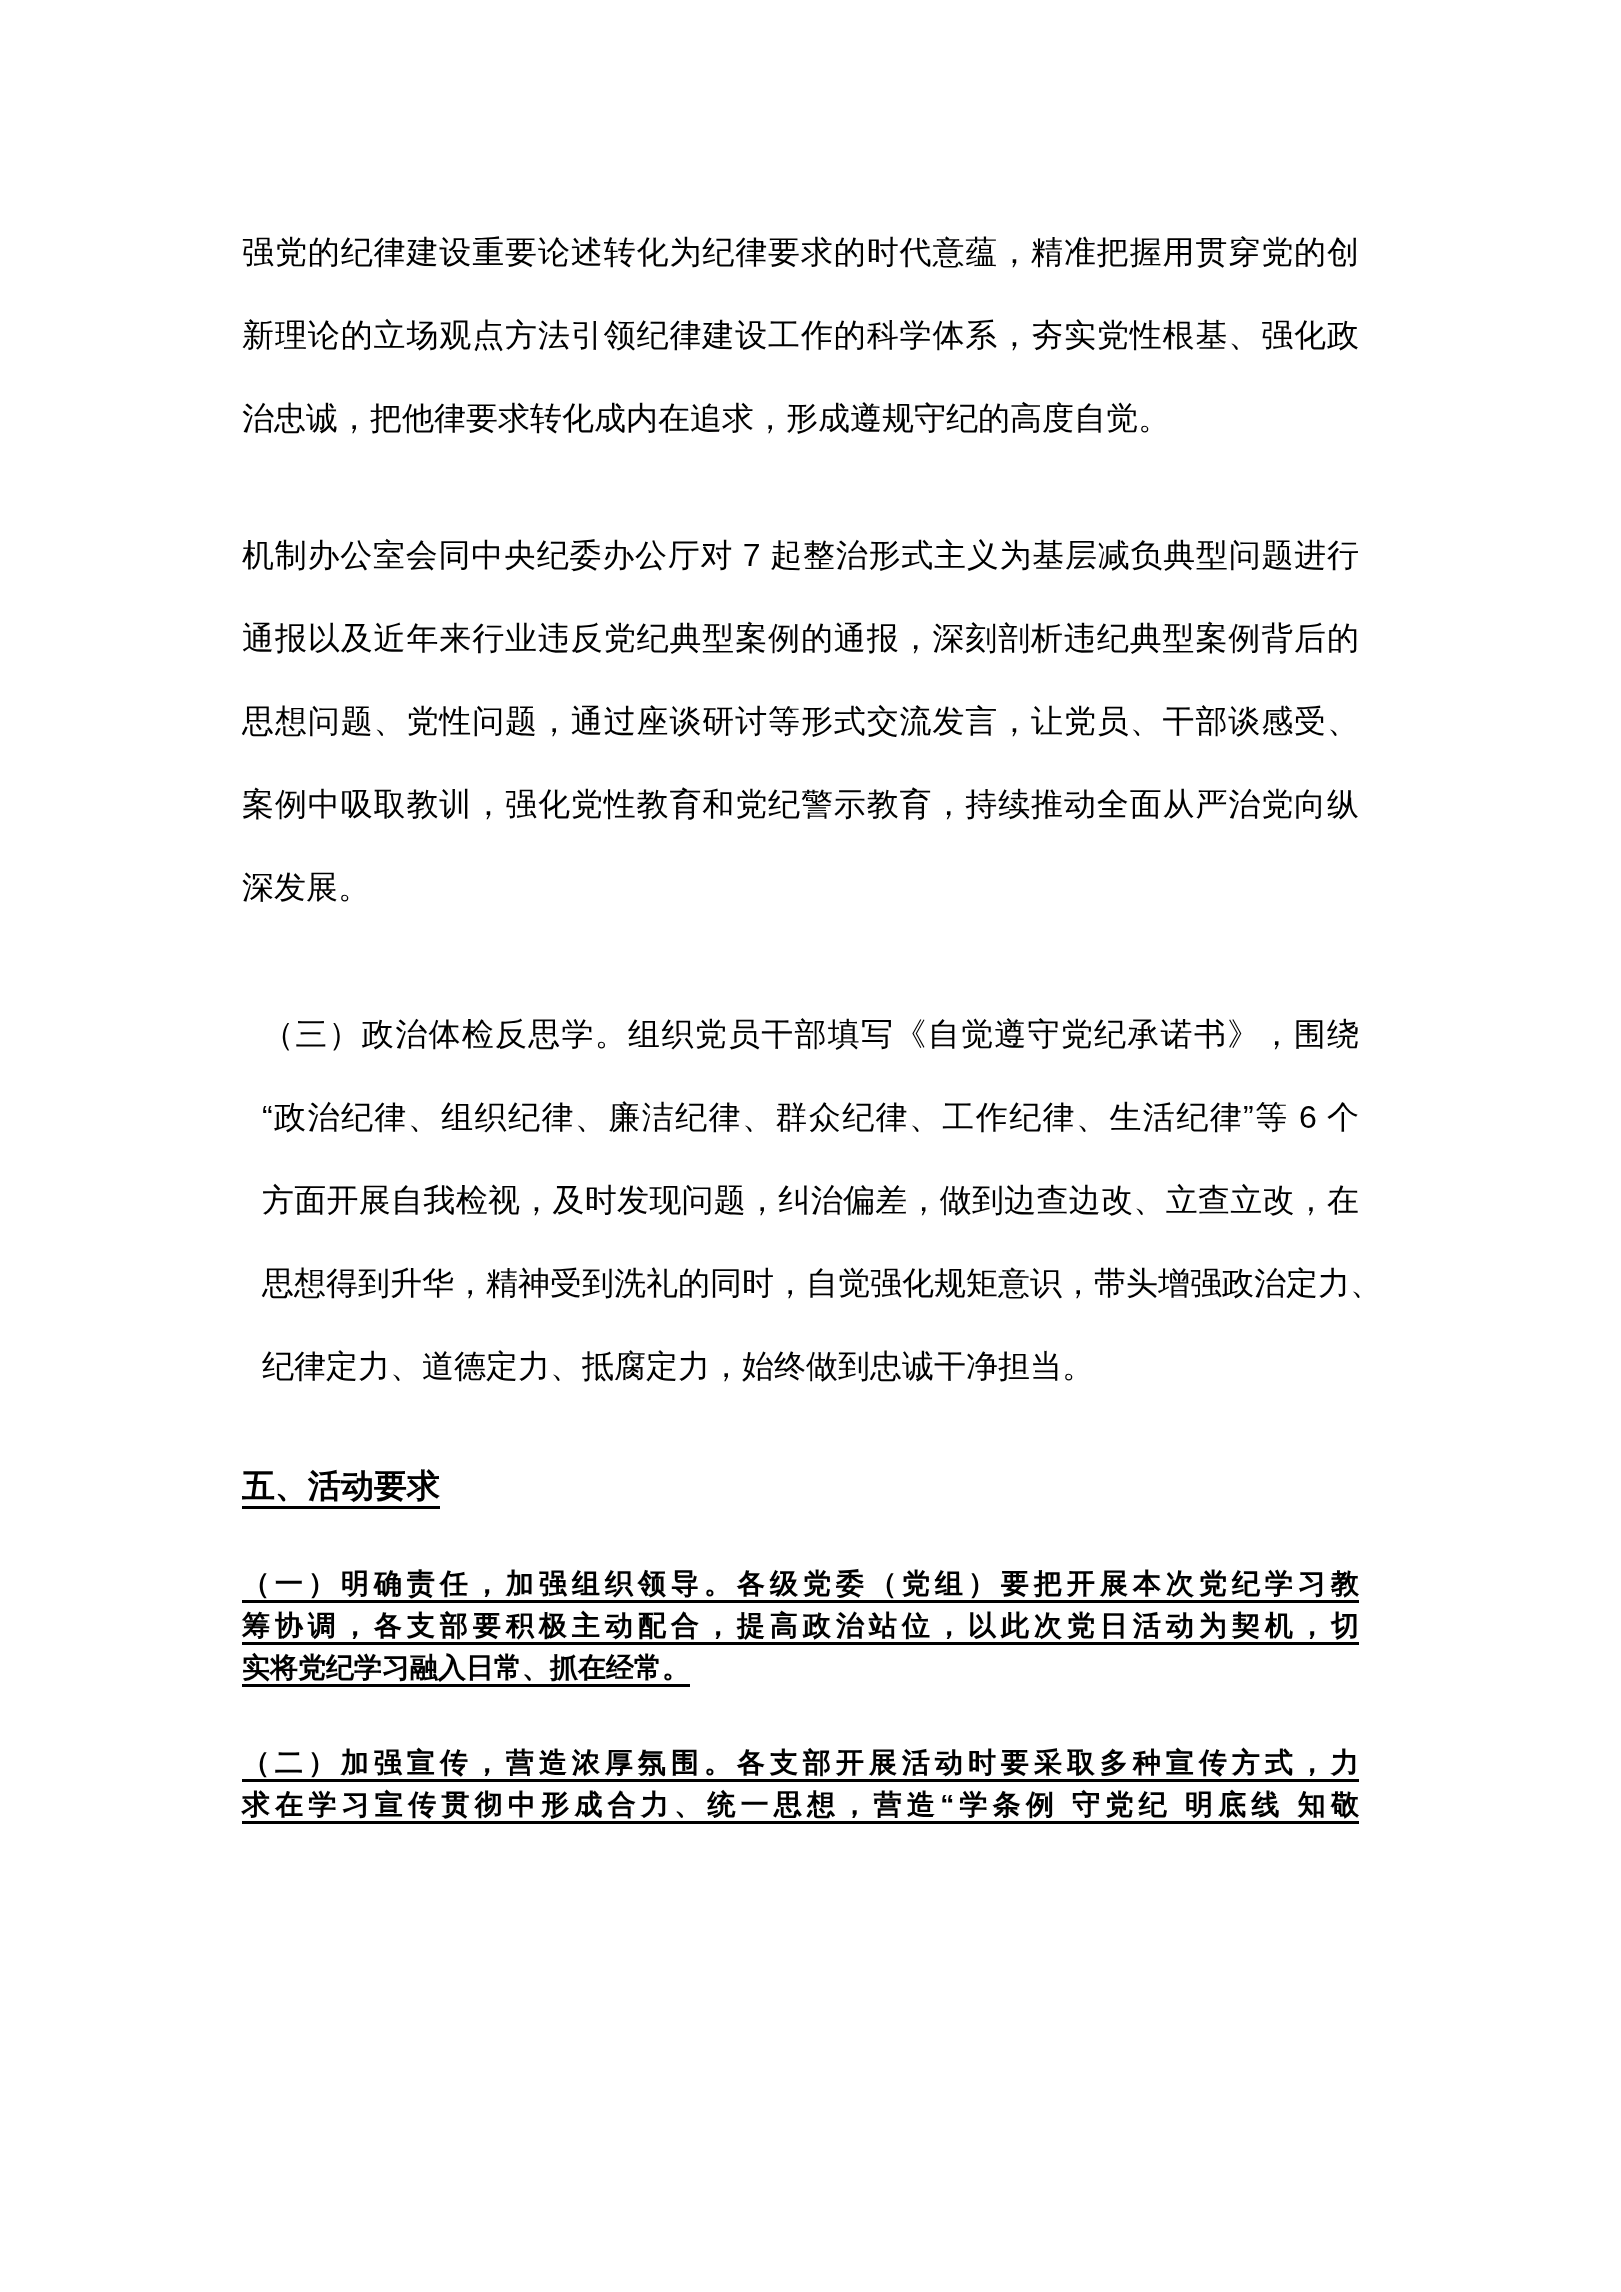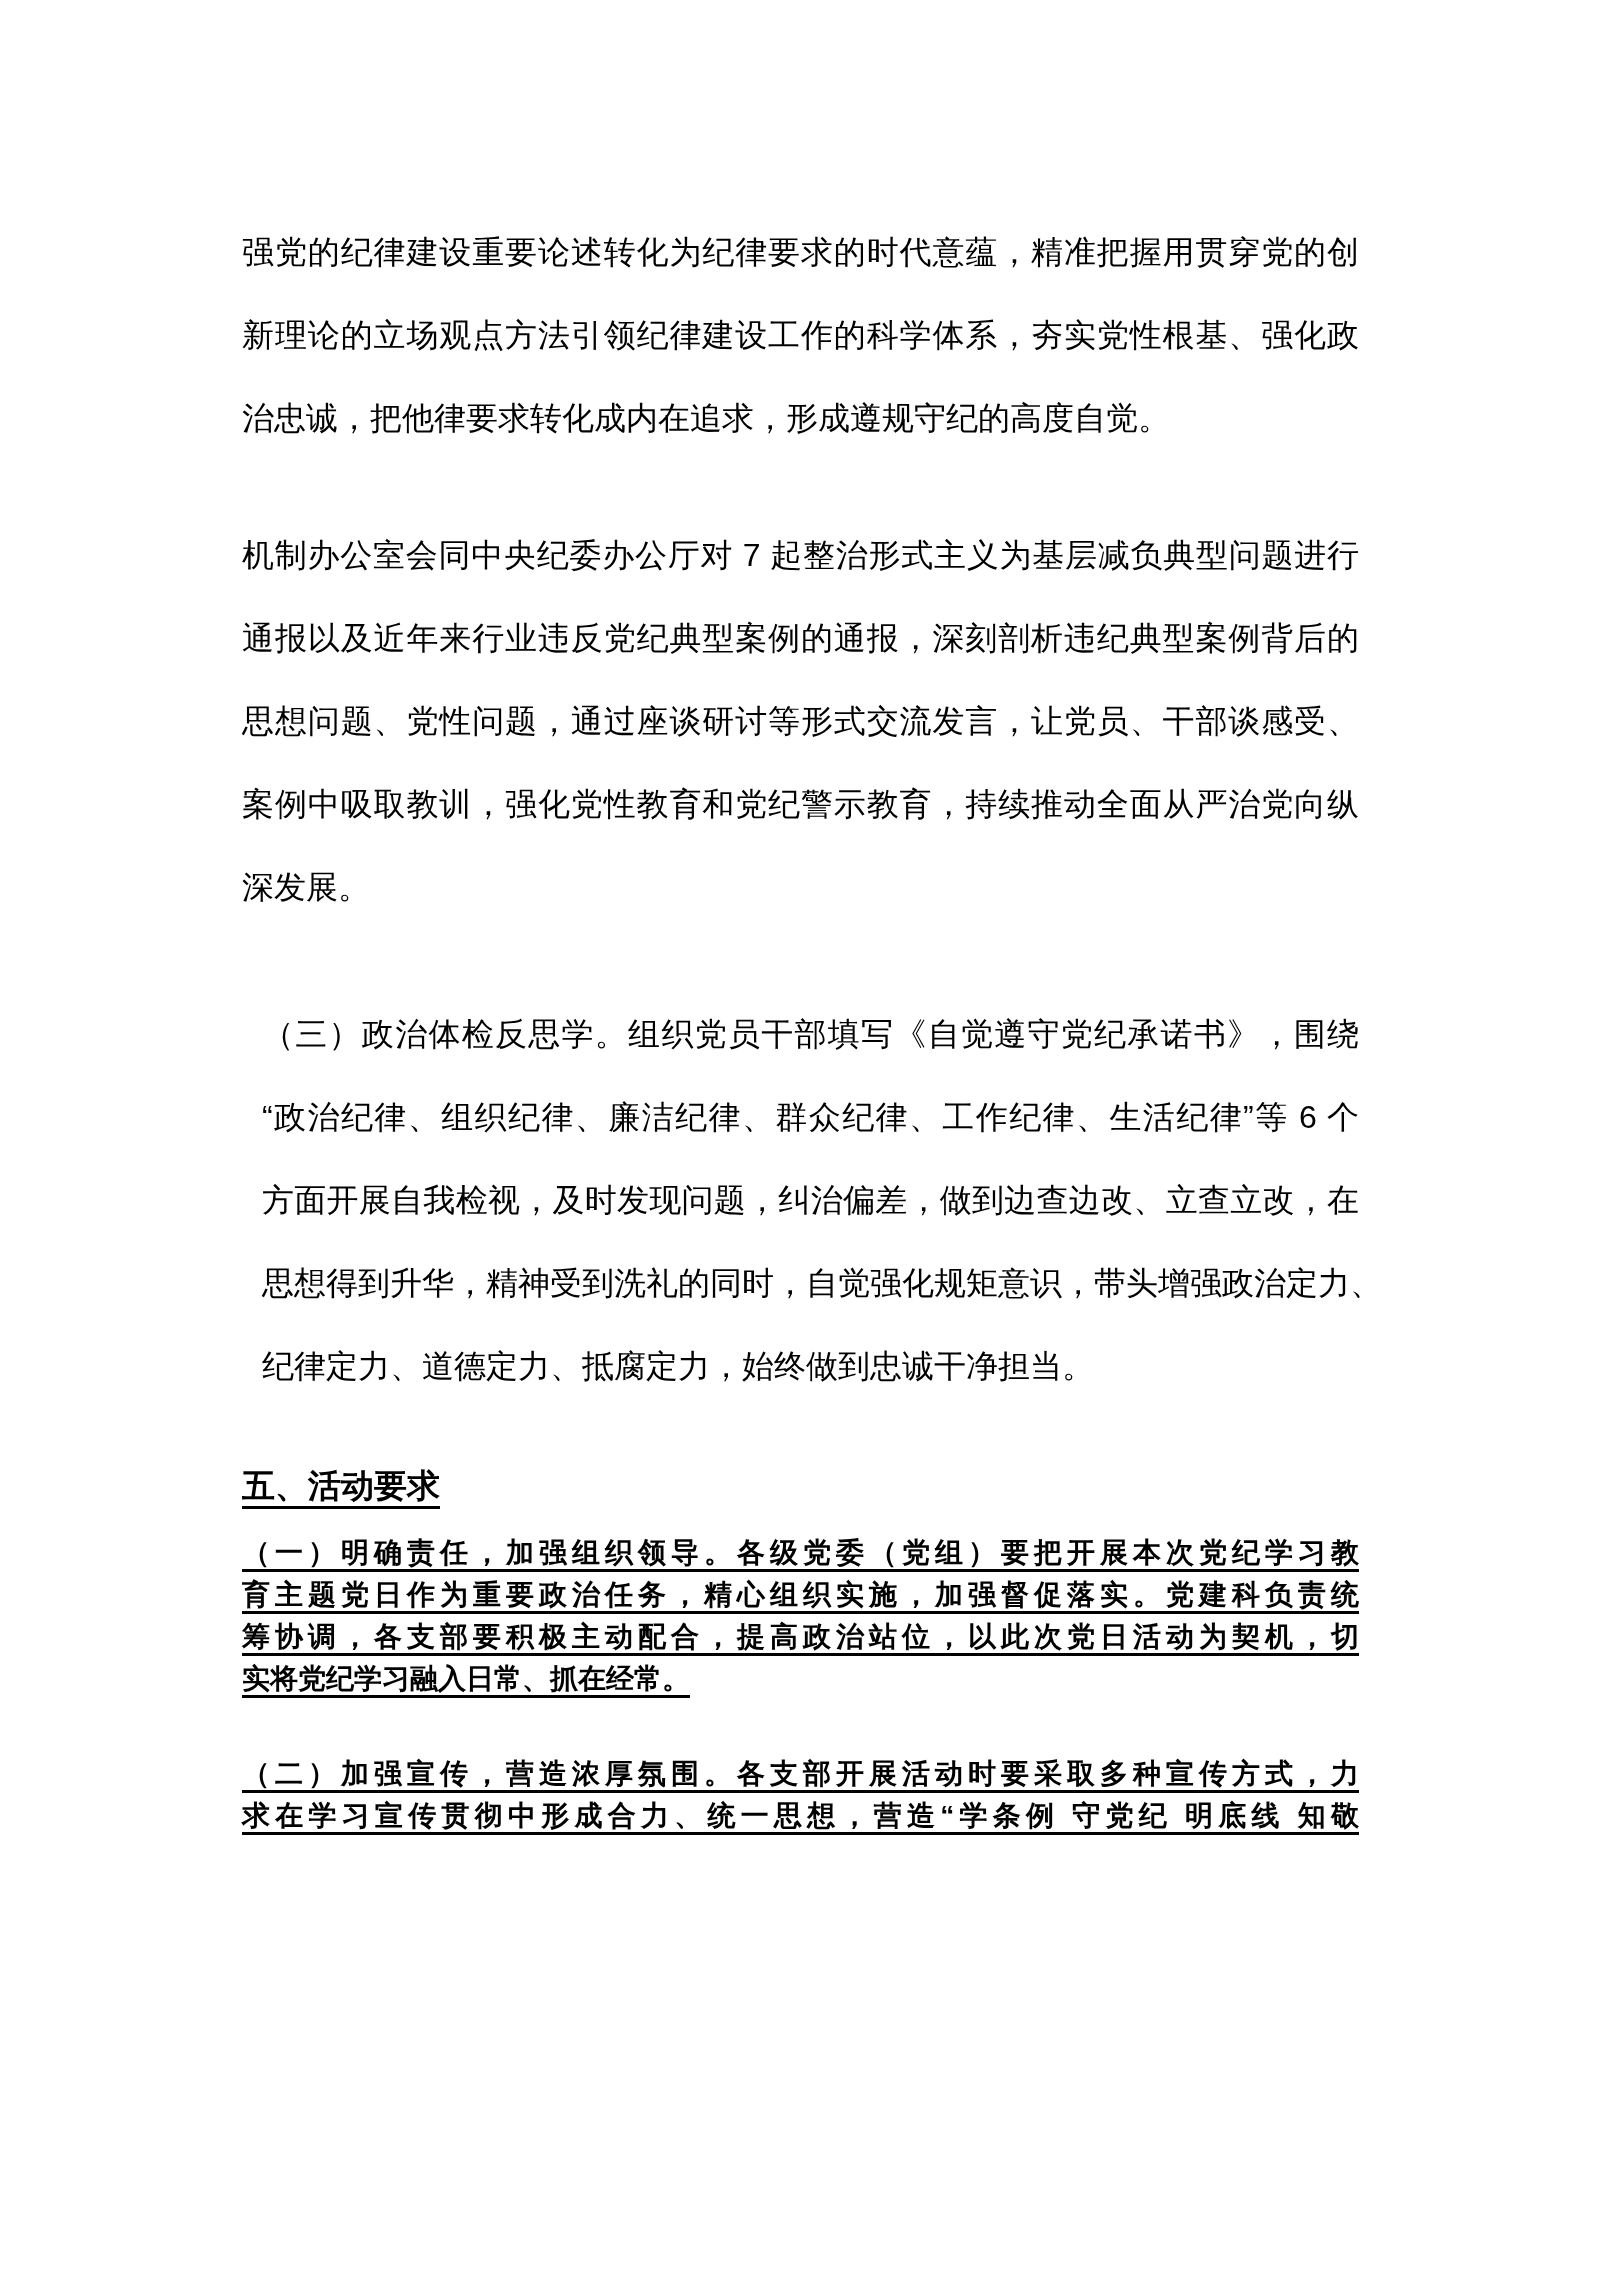--- a/index.html
+++ b/index.html
@@ -33,21 +33,21 @@
     text-align-last: justify;
     white-space: nowrap;
   }
   .line.last {
     text-align-last: left;
   }
   
   .p-a { margin-bottom: 54px; }
   .p-b { margin-bottom: 64px; }
   .p-c { margin-bottom: 53px; margin-left: 20px; }
-  .p-head { margin-bottom: 22px; }
+  .p-head { margin-bottom: 53px; }
   .p-d { margin-bottom: 53px; }
   .p-e { margin-bottom: 0; }
 
   .heading {
     font-size: 33px;
     line-height: 49px;
     font-weight: bold;
   }
   .heading .line {
     display: inline-block;
@@ -94,21 +94,20 @@
       <div class="line">思想得到升华，精神受到洗礼的同时，自觉强化规矩意识，带头增强政治定力、</div>
       <div class="line last">纪律定力、道德定力、抵腐定力，始终做到忠诚干净担当。</div>
     </div>
 
     <div class="para heading p-head">
       <div class="line last">五、活动要求</div>
     </div>
 
     <div class="para bold-u p-d">
       <div class="line">（一）明确责任，加强组织领导。各级党委（党组）要把开展本次党纪学习教</div>
-      <div class="line">育主题党日作为重要政治任务，精心组织实施，加强督促落实。党建科负责统</div>
       <div class="line">筹协调，各支部要积极主动配合，提高政治站位，以此次党日活动为契机，切</div>
       <div class="line last">实将党纪学习融入日常、抓在经常。</div>
     </div>
 
     <div class="para bold-u p-e">
       <div class="line">（二）加强宣传，营造浓厚氛围。各支部开展活动时要采取多种宣传方式，力</div>
       <div class="line">求在学习宣传贯彻中形成合力、统一思想，营造“学条例 守党纪 明底线 知敬</div>
     </div>
 
   </div>

